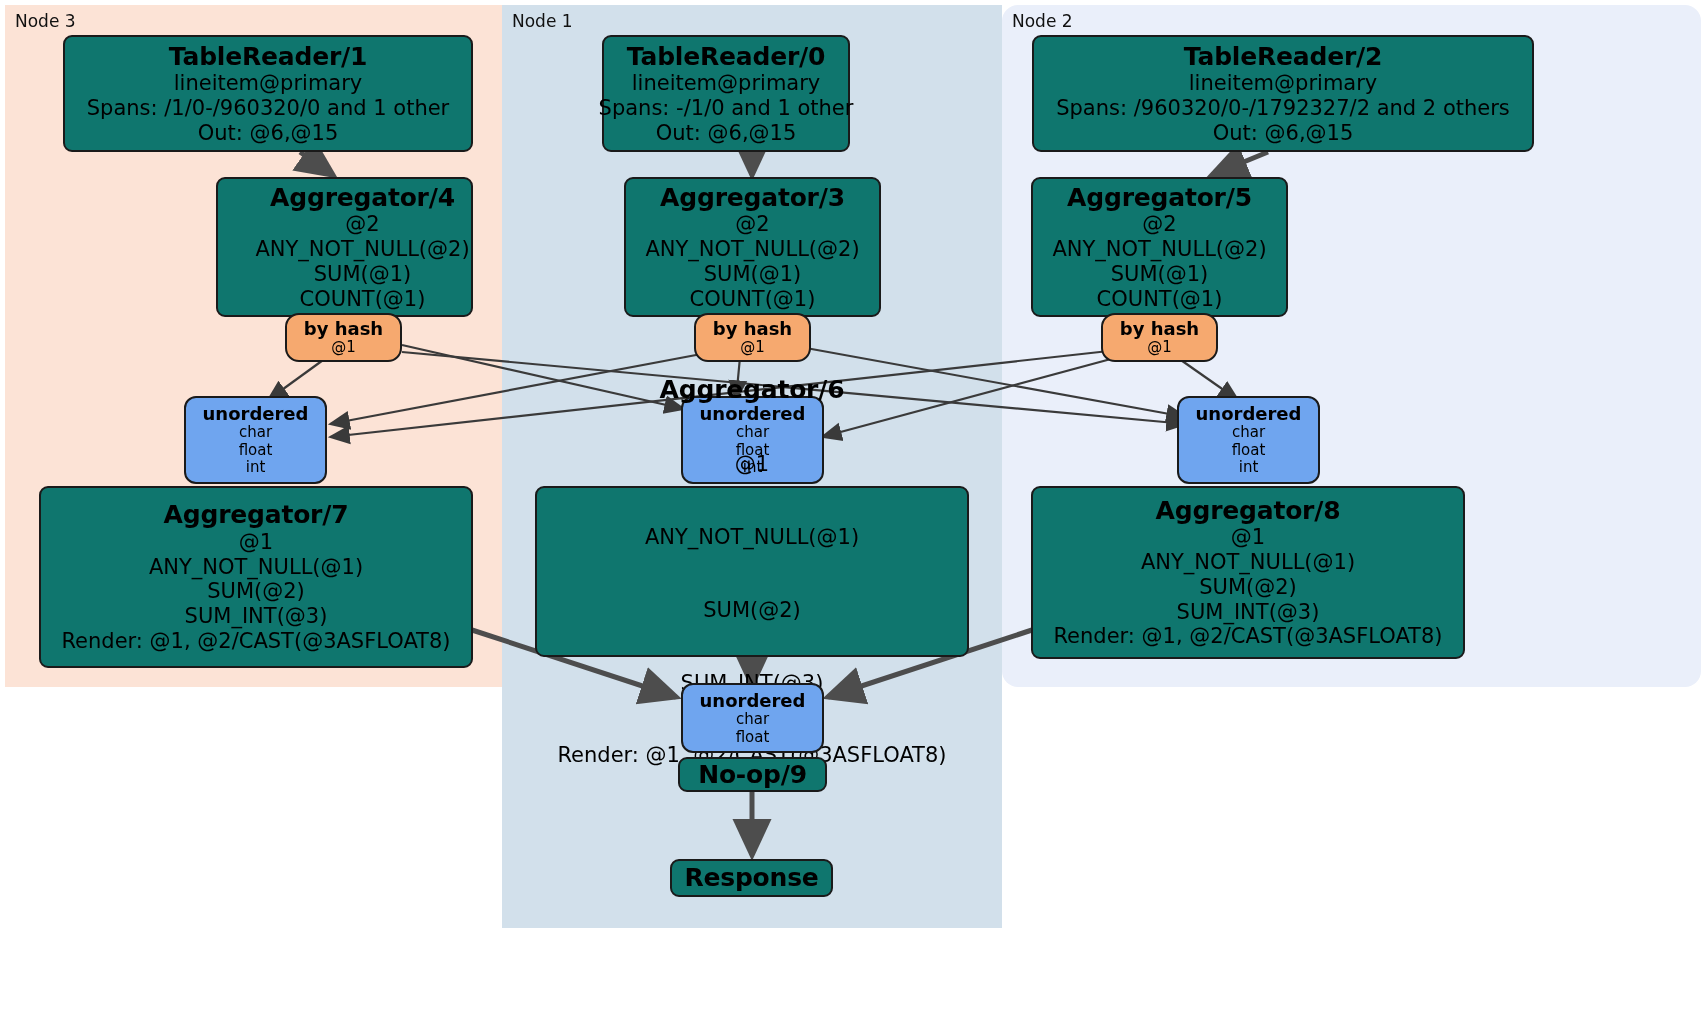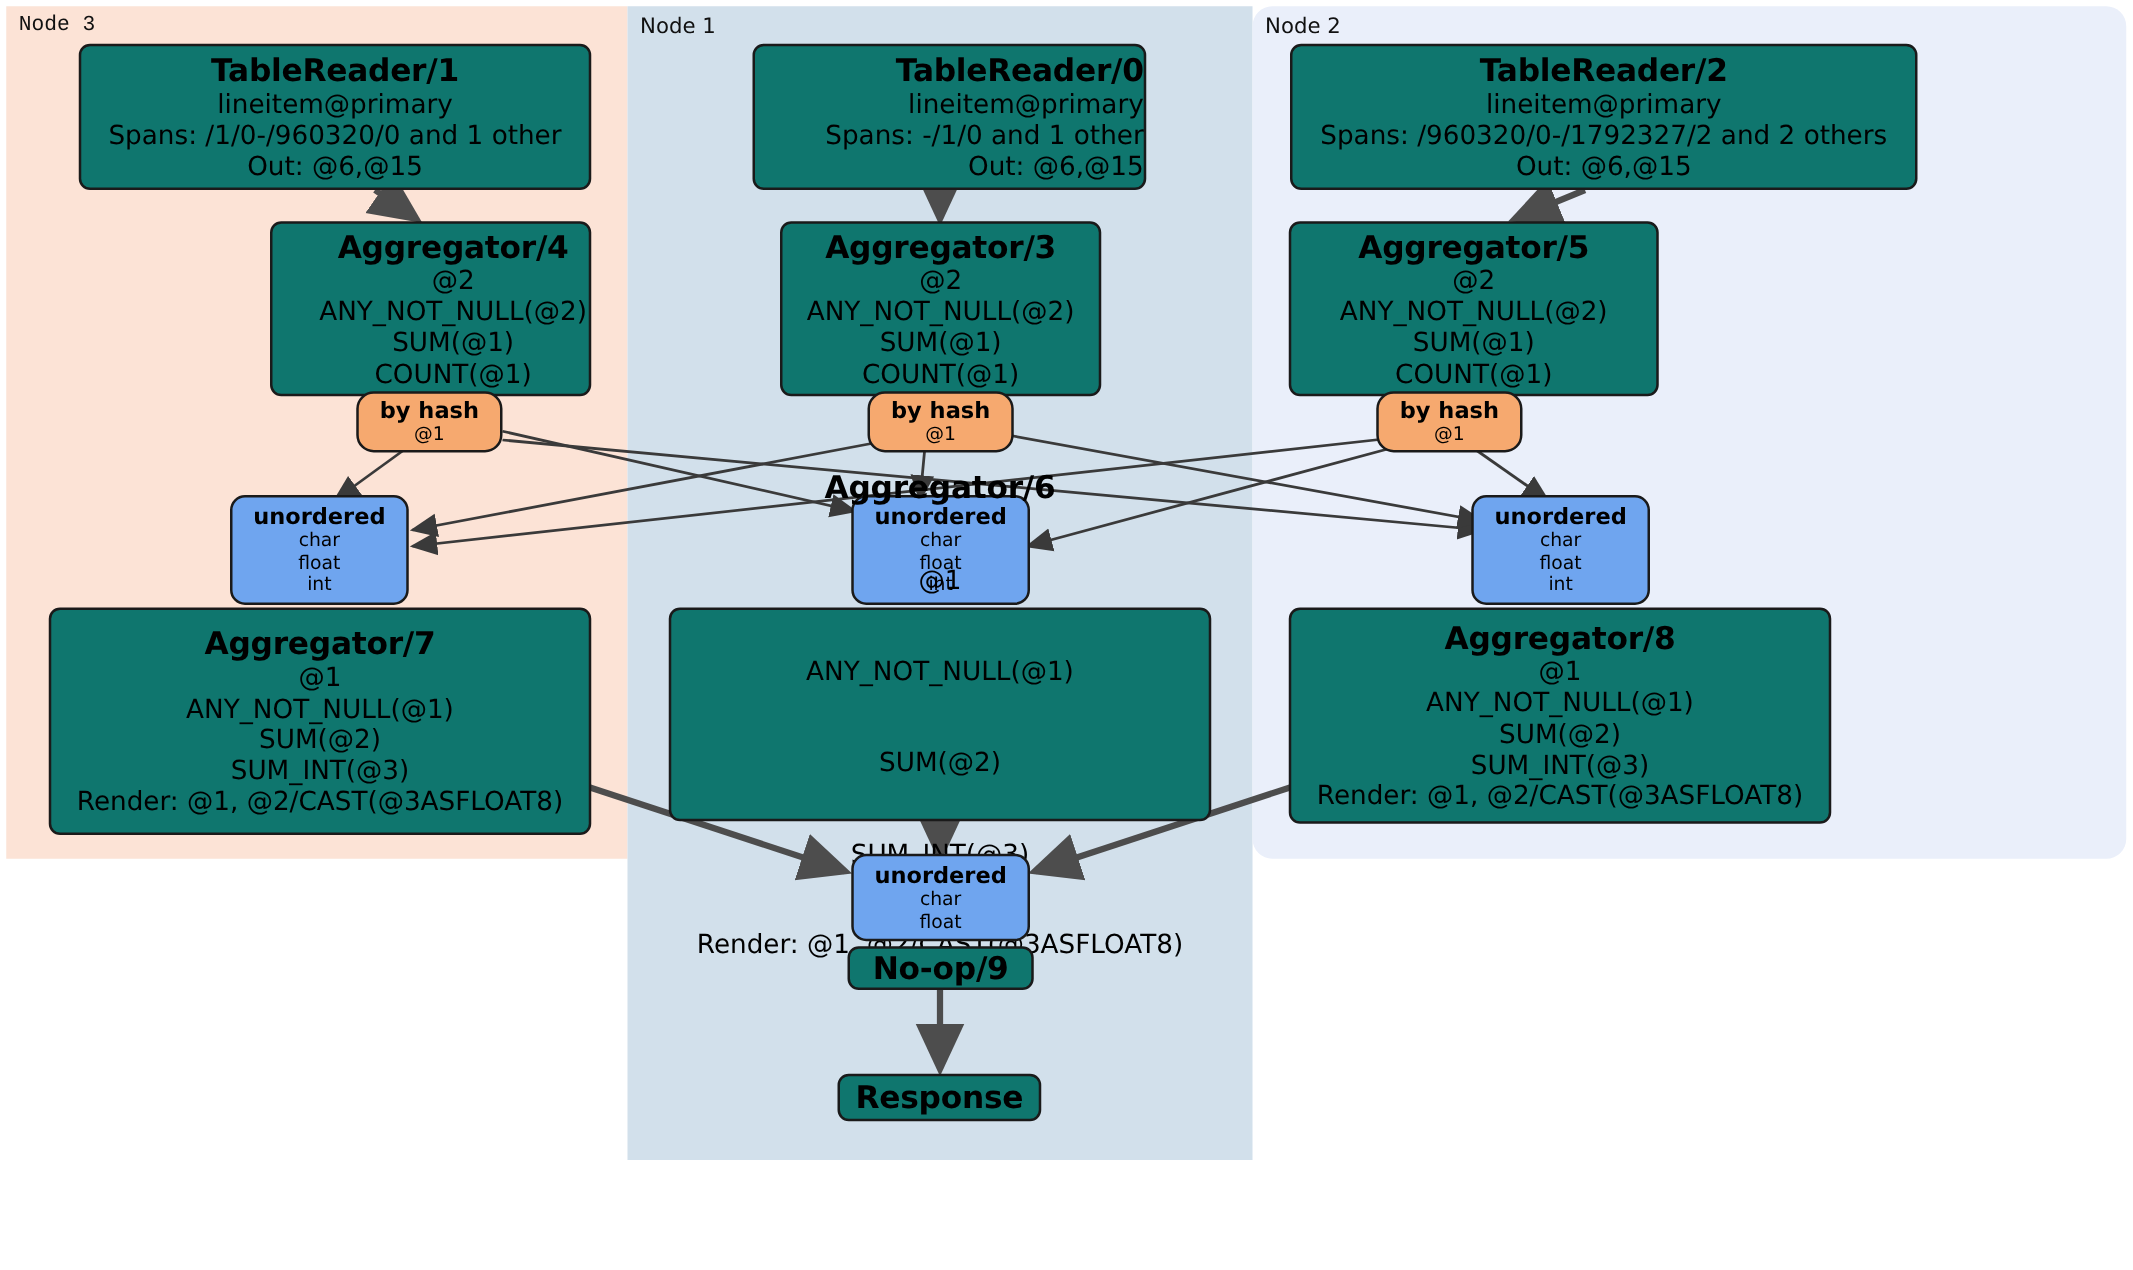--- a/index.html
+++ b/index.html
@@ -43,21 +43,21 @@
   .title{ font-weight:bold; font-size:25px; letter-spacing:-0.2px; white-space:nowrap;}
   .title-sm{ font-weight:bold; font-size:18px; white-space:nowrap;}
   .line{ font-size:21px; white-space:nowrap; }
   .line-sm{ font-size:15px; white-space:nowrap; }
 </style>
 </head>
 <body>
 
 <div id="stage">
 
-  <div class="node-panel" style="left:5px;top:5px;width:497px;height:682px;background:#fce3d6;font-family:Liberation Mono, monospace;">
+  <div class="node-panel" style="left:5px;top:5px;width:497px;height:682px;background:#fce3d6;">
     <span class="panel-label">Node 3</span>
   </div>
 
   <div class="node-panel" style="left:502px;top:5px;width:500px;height:923px;background:#d2e0eb;">
     <span class="panel-label">Node 1</span>
   </div>
 
   <div class="node-panel" style="left:1002px;top:5px;width:699px;height:682px;background:#eaeffa;border-radius:16px;">
     <span class="panel-label">Node 2</span>
   </div>
@@ -102,21 +102,21 @@
     </g>
   </svg>
 
   <div class="box proc" style="left:63px;top:35px;width:410px;height:117px;">
     <div class="title">TableReader/1</div>
     <div class="line">lineitem@primary</div>
     <div class="line">Spans: /1/0-/960320/0 and 1 other</div>
     <div class="line">Out: @6,@15</div>
   </div>
 
-  <div class="box proc" style="left:602px;top:35px;width:315px;height:117px;align-items:flex-end;">
+  <div class="box proc" style="left:602px;top:35px;width:248px;height:117px;">
     <div class="title">TableReader/0</div>
     <div class="line">lineitem@primary</div>
     <div class="line">Spans: -/1/0 and 1 other</div>
     <div class="line">Out: @6,@15</div>
   </div>
 
   <div class="box proc" style="left:1032px;top:35px;width:502px;height:117px;">
     <div class="title">TableReader/2</div>
     <div class="line">lineitem@primary</div>
     <div class="line">Spans: /960320/0-/1792327/2 and 2 others</div>
@@ -132,21 +132,21 @@
   </div>
 
   <div class="box proc" style="left:624px;top:177px;width:257px;height:140px;">
     <div class="title">Aggregator/3</div>
     <div class="line">@2</div>
     <div class="line">ANY_NOT_NULL(@2)</div>
     <div class="line">SUM(@1)</div>
     <div class="line">COUNT(@1)</div>
   </div>
 
-  <div class="box proc" style="left:1031px;top:177px;width:296px;height:140px;">
+  <div class="box proc" style="left:1031px;top:177px;width:257px;height:140px;">
     <div class="title">Aggregator/5</div>
     <div class="line">@2</div>
     <div class="line">ANY_NOT_NULL(@2)</div>
     <div class="line">SUM(@1)</div>
     <div class="line">COUNT(@1)</div>
   </div>
 
   <div class="box router-hash" style="left:285px;top:313px;width:117px;height:49px;">
     <div class="title-sm">by hash</div>
     <div class="line-sm">@1</div>

